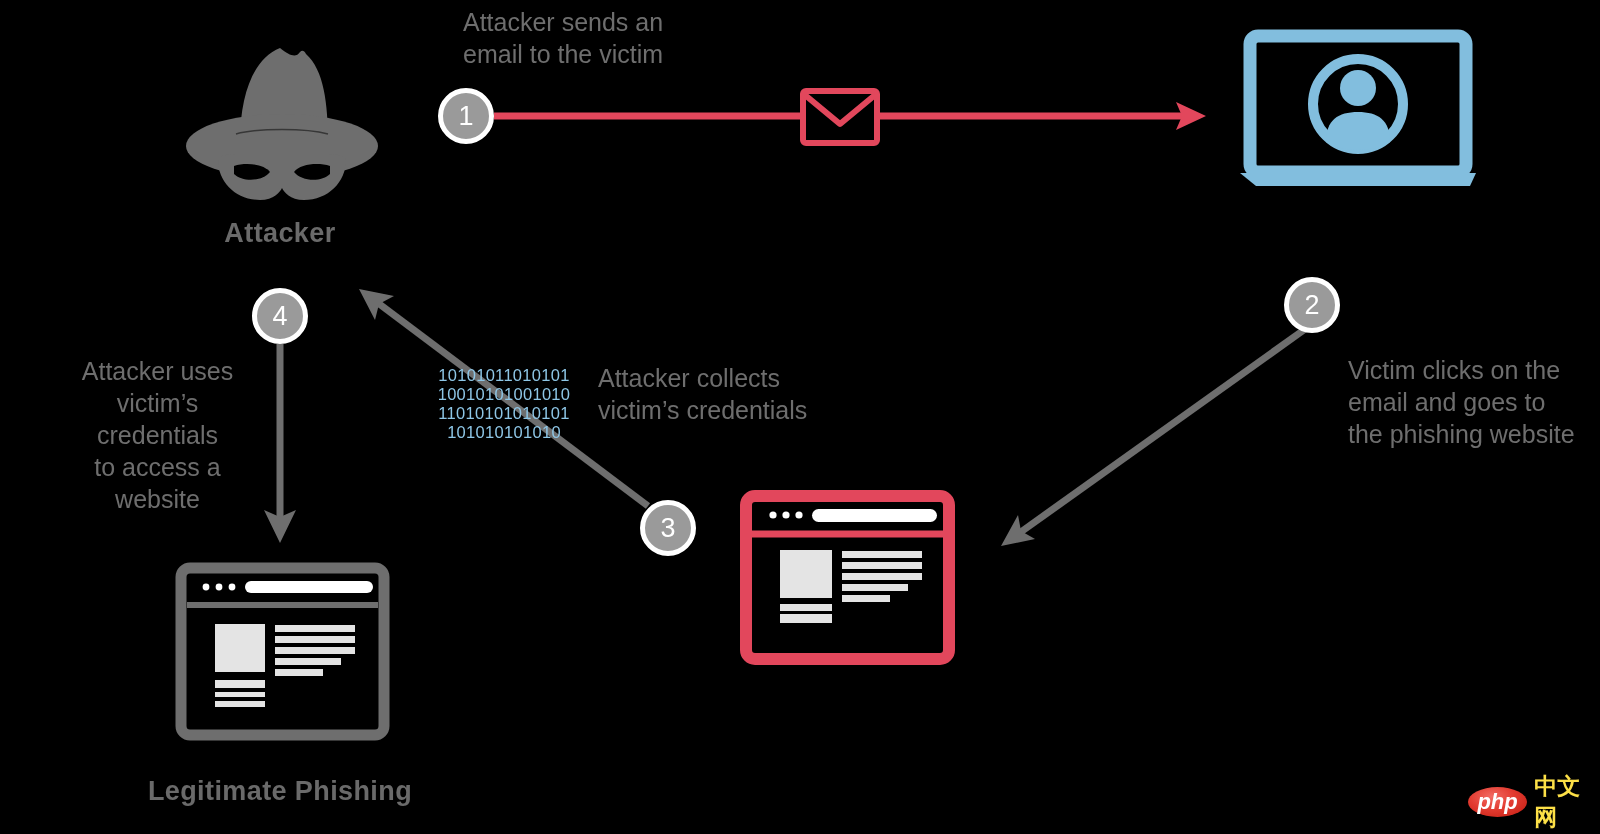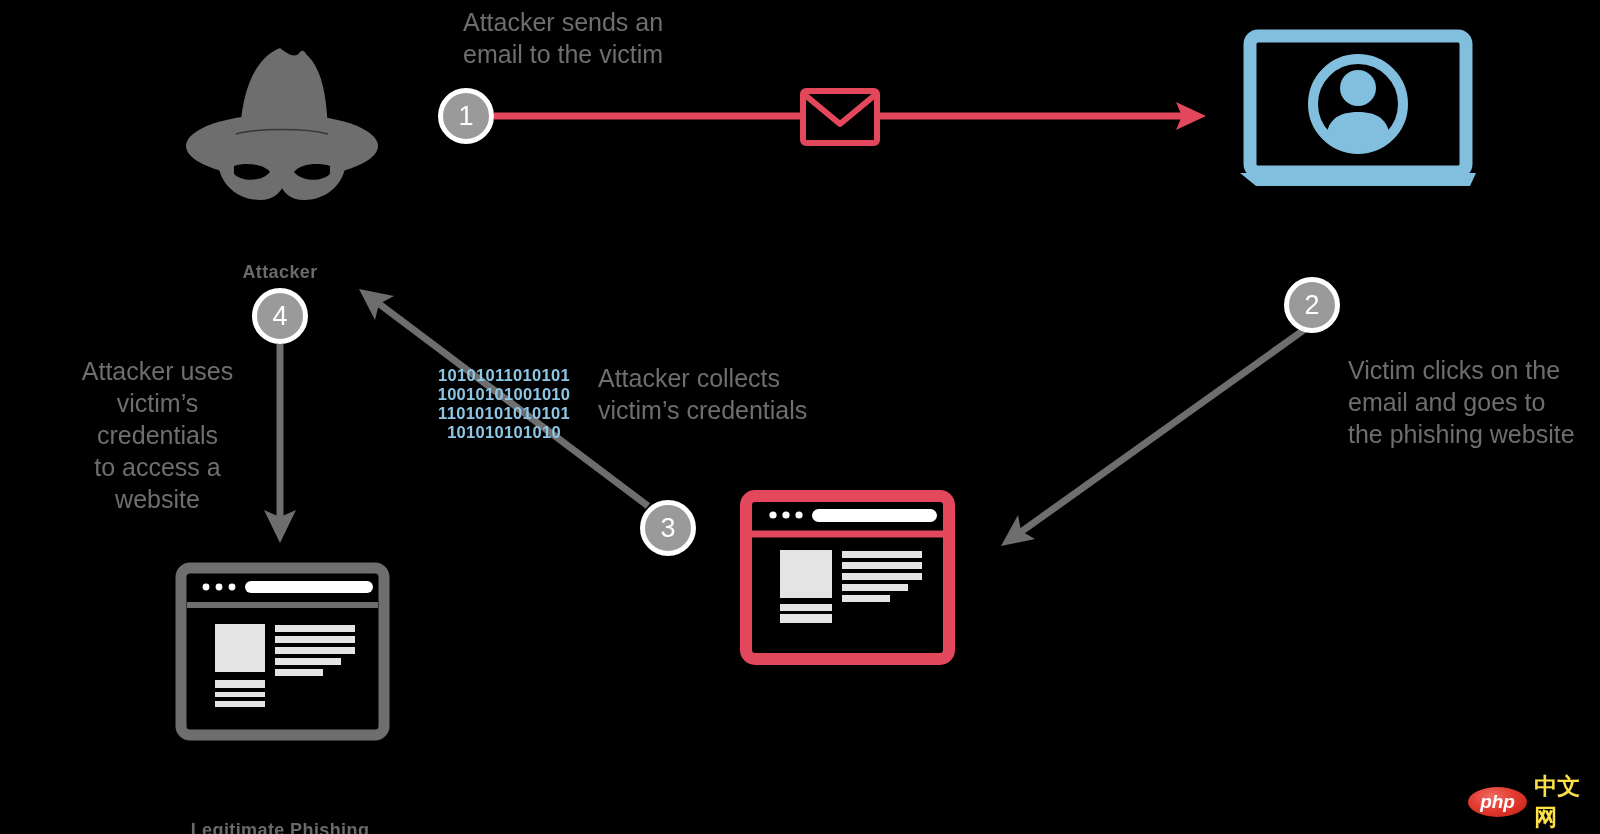--- a/index.html
+++ b/index.html
@@ -20,27 +20,26 @@
   
   .step-text {
     color: #6e6e6e;
     font-size: 25px;
     line-height: 1.28;
     font-family: "Liberation Sans", sans-serif;
     white-space: pre-line;
   }
   .node-label {
     color: #6a6a6a;
-    font-size: 18px;
+    font-size: 27px;
     font-weight: bold;
     letter-spacing: 0.4px;
     font-family: "Liberation Sans", sans-serif;
     text-align: center;
     white-space: nowrap;
-    margin-top: 44px;
   }
 
   
   .badge {
     width: 56px;
     height: 56px;
     border-radius: 50%;
     background: #9a9a9a;
     border: 5px solid #ffffff;
     box-sizing: border-box;
@@ -50,35 +49,35 @@
     display: flex;
     align-items: center;
     justify-content: center;
     z-index: 6;
   }
 
   
   .binary {
     color: #8ec6e6;
     font-size: 16.5px;
-    font-weight: bold;
+    font-weight: normal;
     line-height: 1.16;
     letter-spacing: 0.3px;
     font-family: "Liberation Sans", sans-serif;
     text-align: center;
     white-space: pre-line;
   }
 
   
   .wm { display: flex; align-items: center; gap: 7px; }
   .wm-php {
     width: 62px; height: 30px; border-radius: 50%;
     background: radial-gradient(ellipse at 40% 32%, #f26a62 0%, #e23b30 45%, #c21b10 100%);
     color: #ffffff;
-    font-size: 19px; font-style: italic; font-weight: bold;
+    font-size: 22px; font-style: italic; font-weight: bold;
     display: flex; align-items: center; justify-content: center;
     font-family: "Liberation Sans", sans-serif;
   }
   .wm-cn { color: #fde047; font-size: 23px; font-family: "Liberation Sans", sans-serif; font-weight: bold; }
 
   svg { display: block; overflow: visible; }
 </style>
 </head>
 <body>
 

